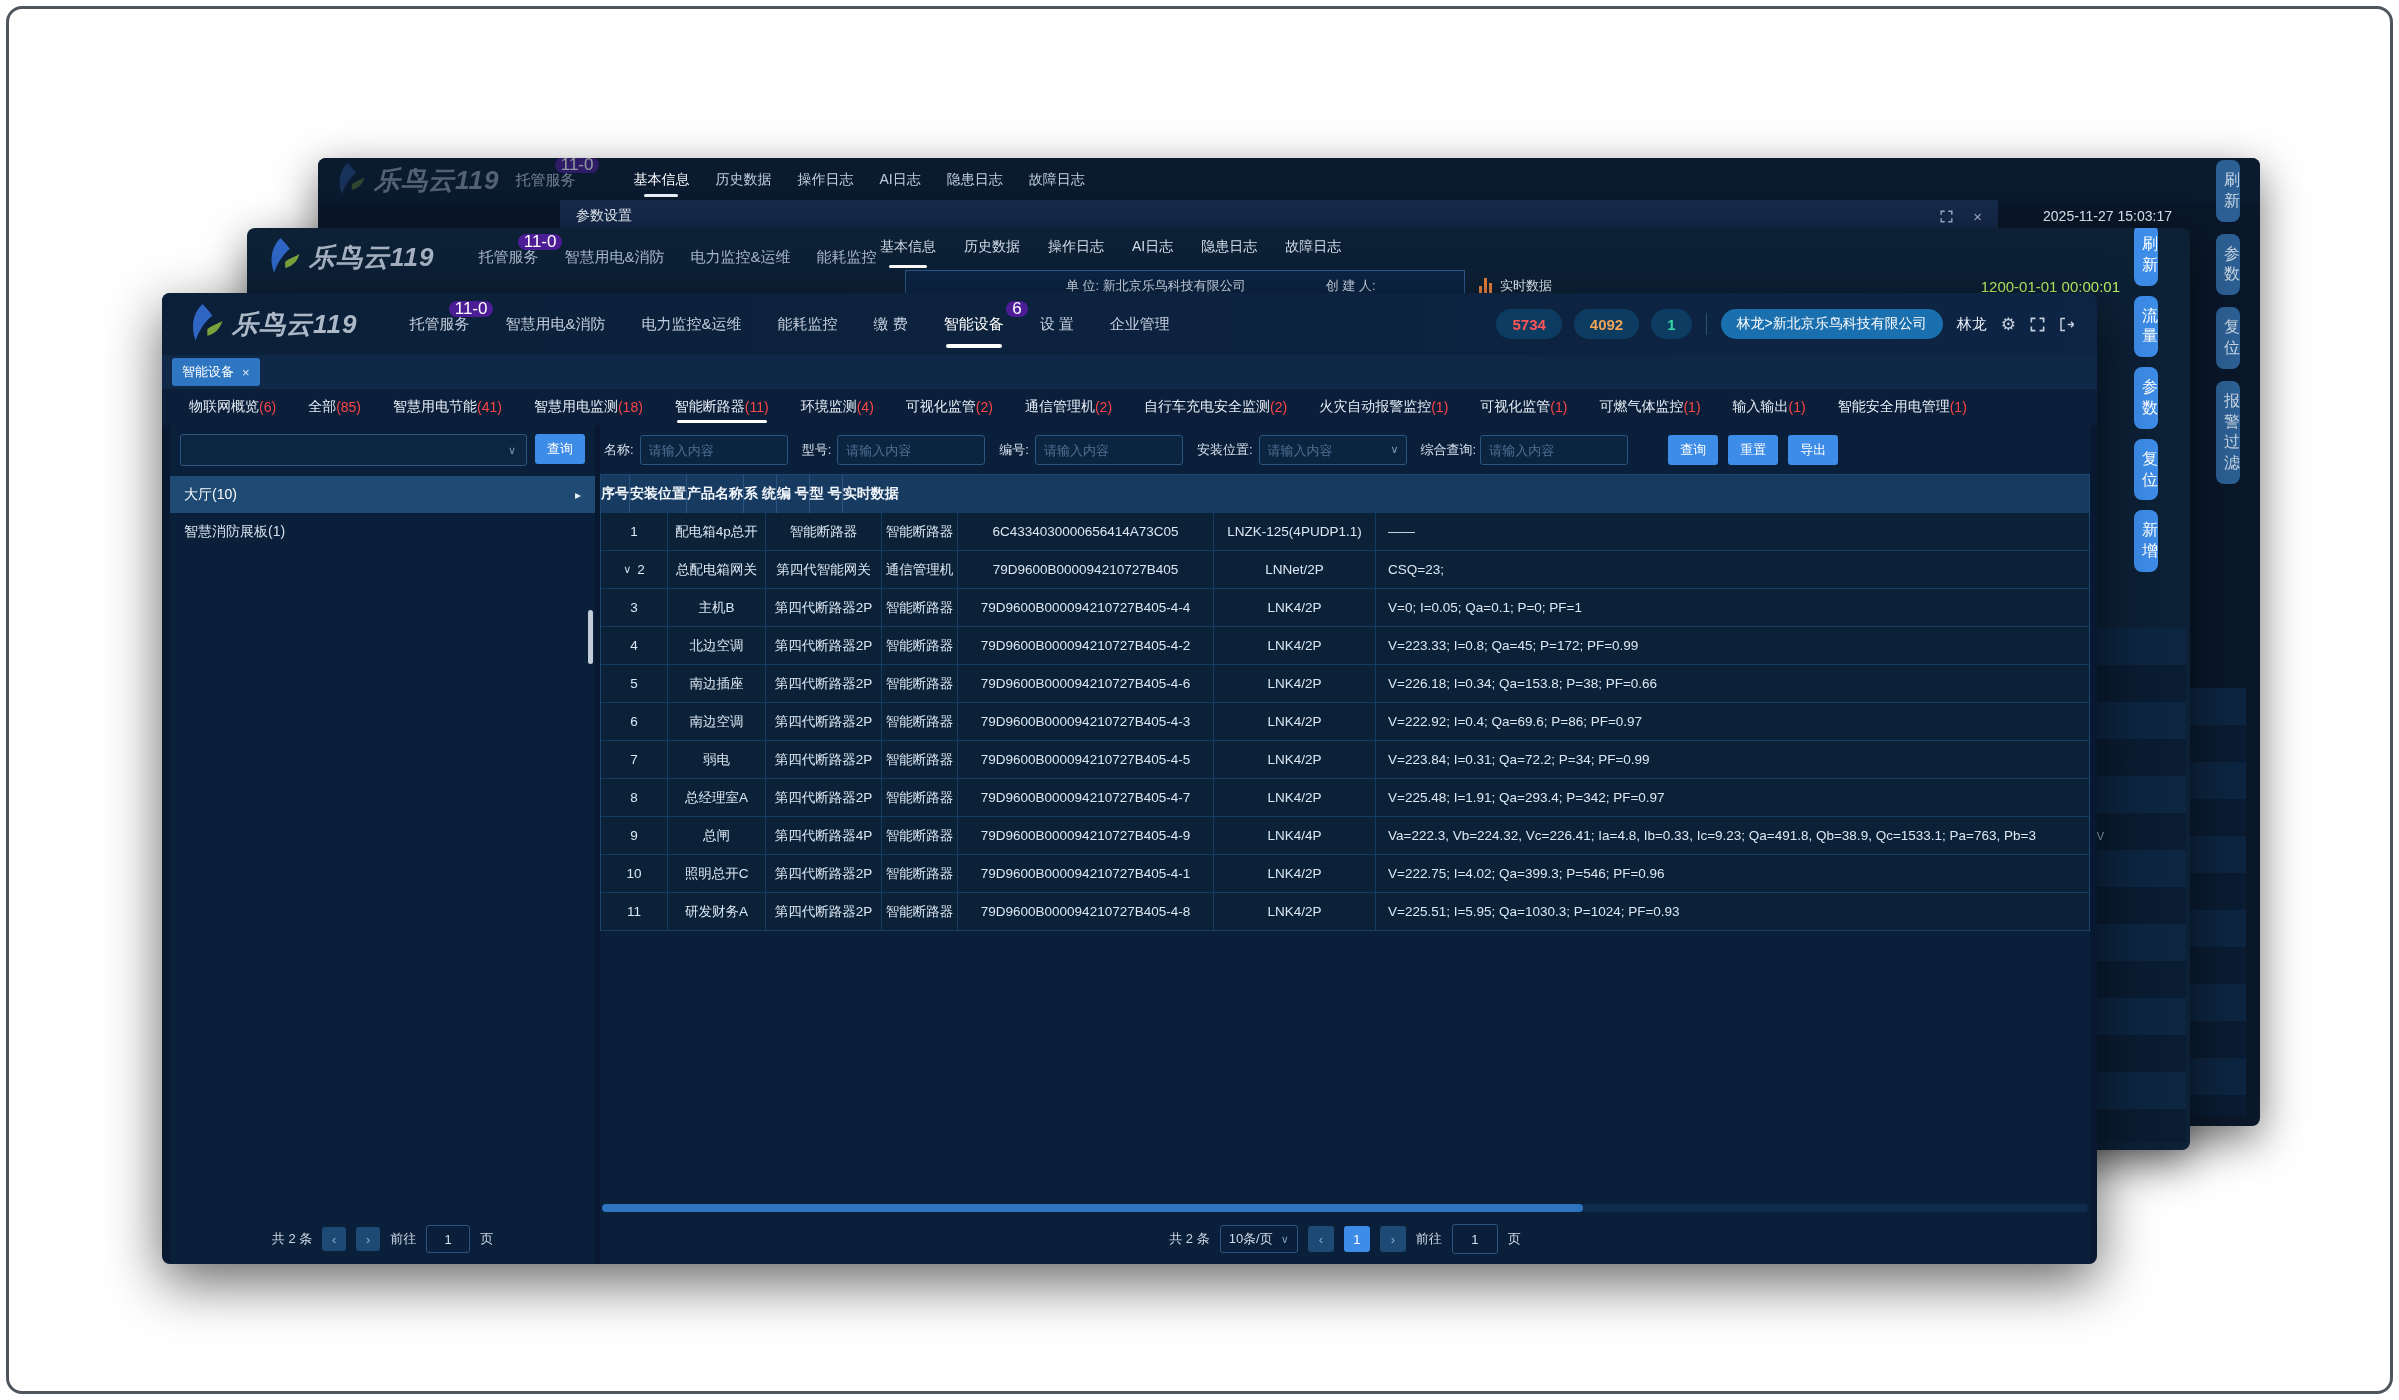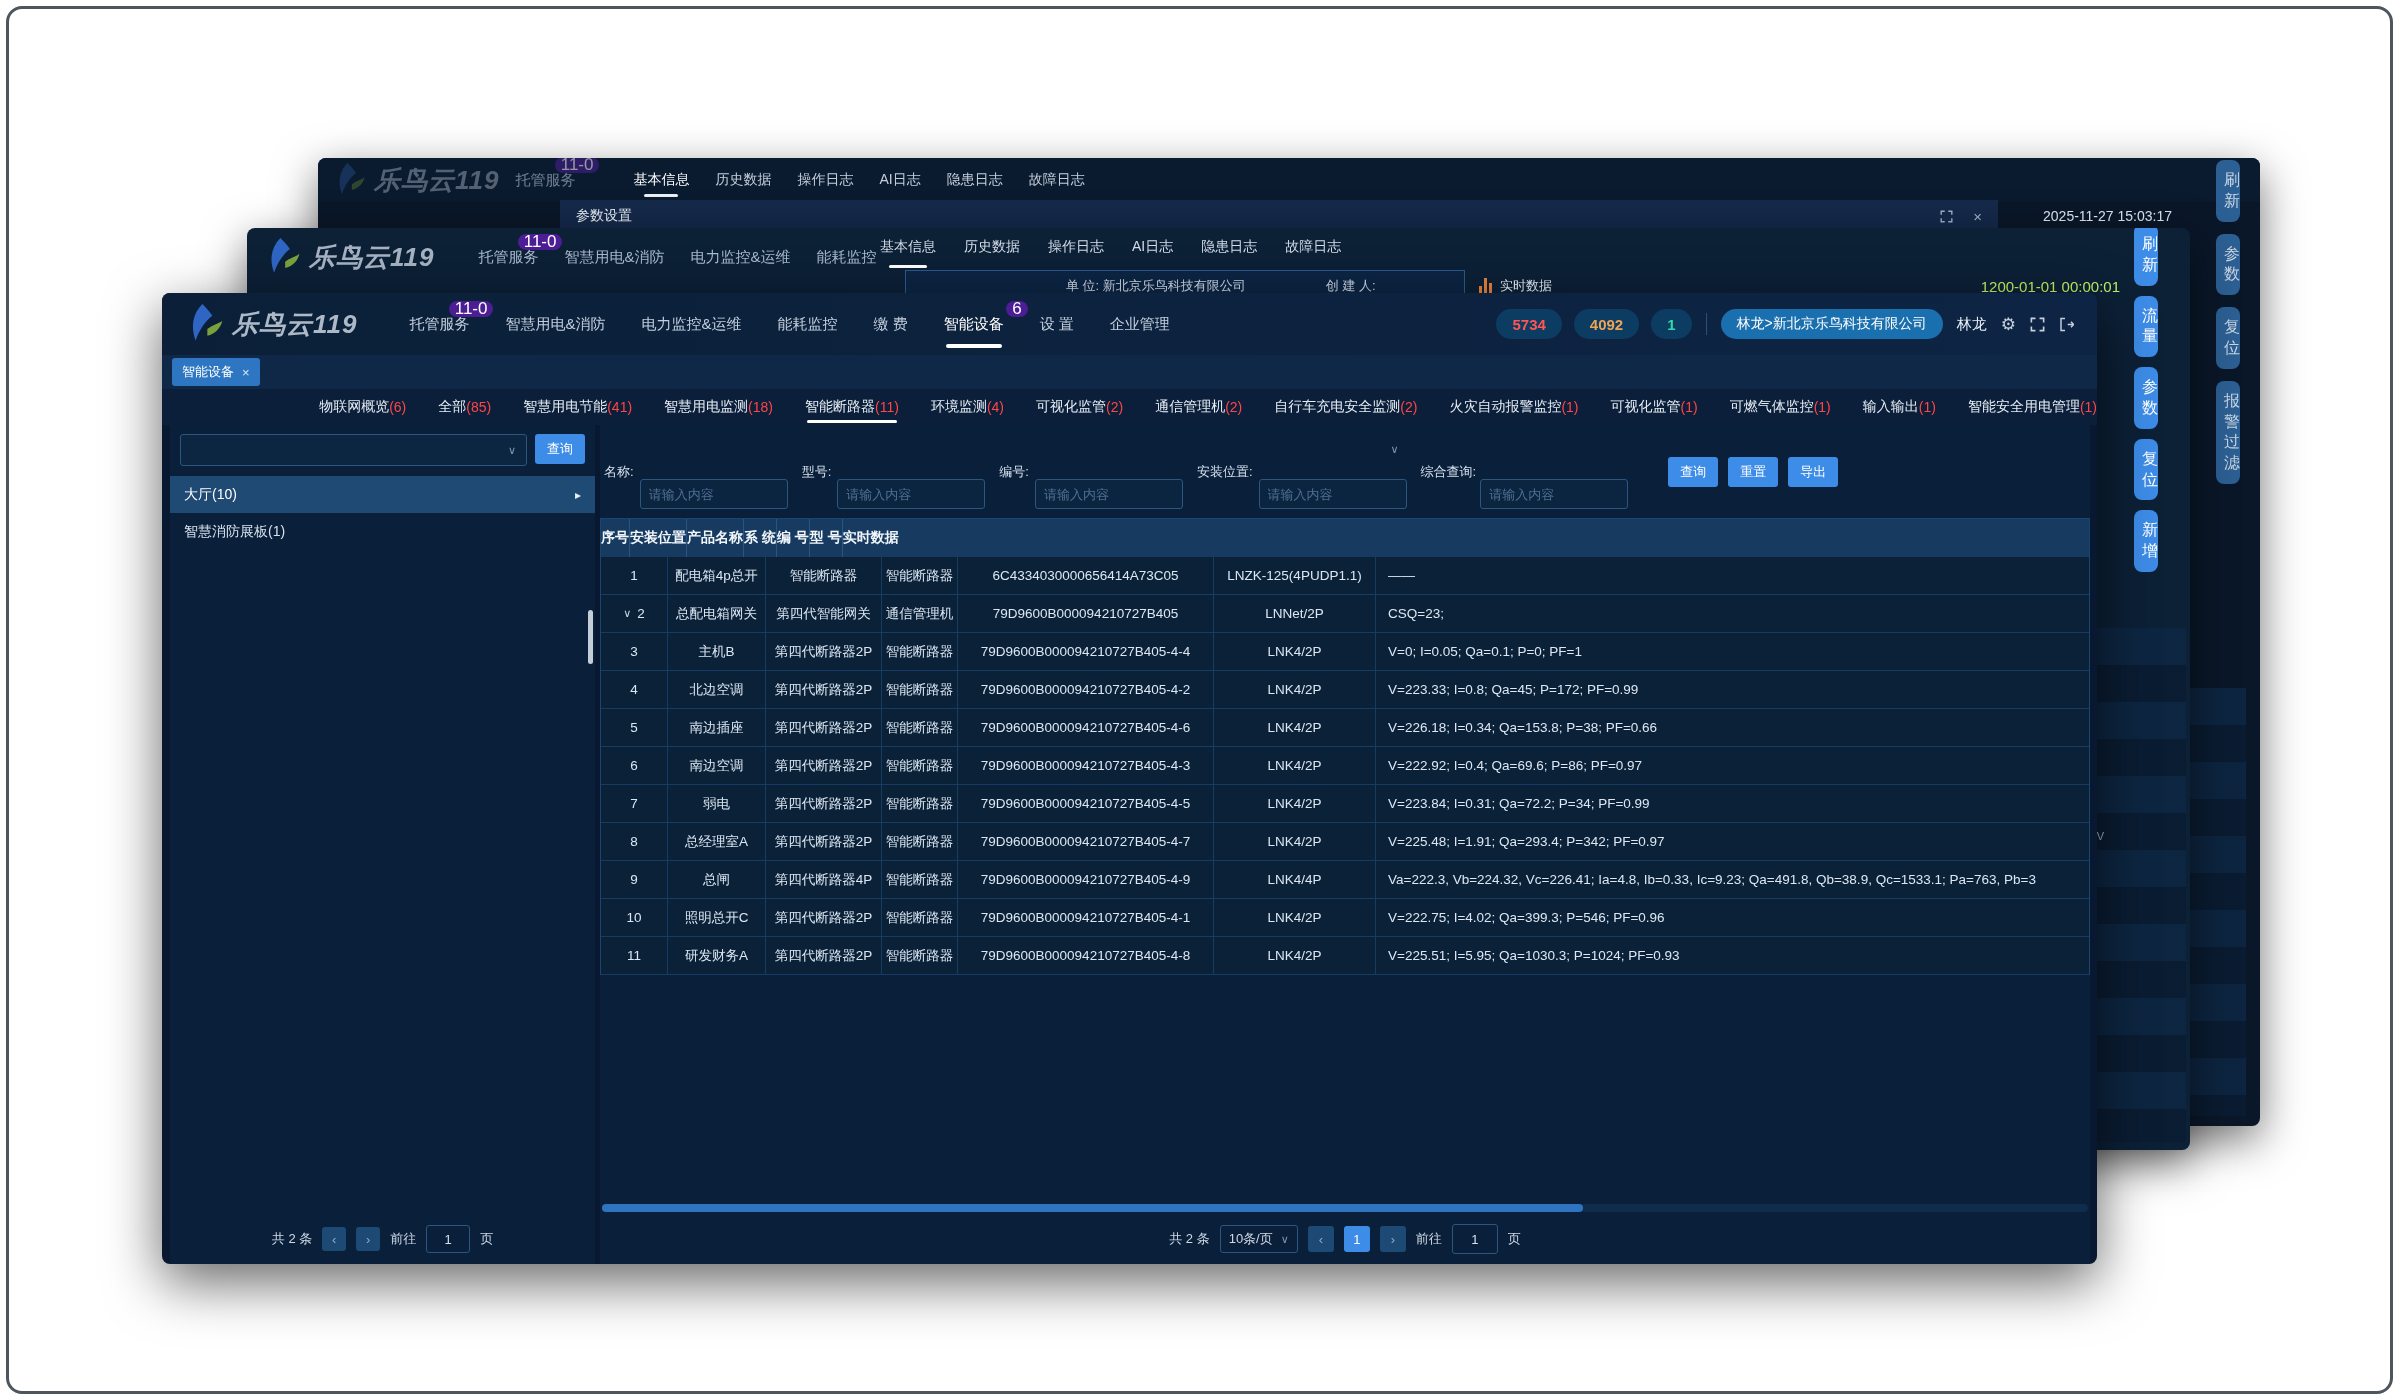--- a/index.html
+++ b/index.html
@@ -74,21 +74,21 @@
   .pill{height:30px;border-radius:15px;background:#0d3c63;display:flex;align-items:center;
         padding:0 16px;font-size:15px;font-weight:bold;}
   .pill.org{background:#1a6fae;color:#fff;font-weight:normal;font-size:14px;}
   .vsep{width:1px;height:22px;background:#2a4f78;}
   .uname{font-size:15px;color:#e8eef6;}
   .hicon{color:#c6d0de;font-size:17px;cursor:pointer;display:flex;align-items:center;}
   .fw-tabs{height:34px;background:#0f2847;display:flex;align-items:center;padding-left:10px;}
   .opentab{background:#2e76c1;color:#fff;font-size:13px;border-radius:3px;padding:5px 10px;
            display:flex;align-items:center;gap:8px;cursor:pointer;}
   .opentab .x{color:#dce8f4;font-size:13px;}
-  .fw-cats{height:36px;background:#0b1f3a;display:flex;align-items:center;gap:32px;padding-left:27px;justify-content:flex-end;}
+  .fw-cats{height:36px;background:#0b1f3a;display:flex;align-items:center;gap:32px;padding-left:27px;}
   .cat{position:relative;font-size:14px;color:#e6edf5;cursor:pointer;white-space:nowrap;height:100%;display:flex;align-items:center;}
   .cat .cnt{color:#ff4545;}
   .cat.active::after{content:'';position:absolute;left:2px;right:2px;bottom:2px;height:3px;background:#fff;border-radius:2px;}
   .fw-body{position:absolute;top:132px;bottom:0;left:0;right:0;display:flex;}
   .fw-left{width:425px;margin-left:8px;background:#0a1f3a;display:flex;flex-direction:column;}
   .fw-left-filter{display:flex;gap:8px;padding:9px 10px 8px;}
   .selbox{flex:1;height:30px;background:#0c2642;border:1px solid #2c567f;border-radius:3px;
           display:flex;align-items:center;justify-content:flex-end;padding:0 10px;cursor:pointer;}
   .tree{flex:1;position:relative;margin-top:2px;}
   .tree-thumb{position:absolute;top:2px;right:2px;width:5px;height:54px;background:#c2cdd8;border-radius:3px;}
@@ -97,21 +97,21 @@
   .trow .arrow{margin-left:auto;color:#e8eef5;font-size:12px;}
   .pgbar{height:50px;display:flex;align-items:center;justify-content:center;gap:10px;font-size:13px;color:#cfd9e6;}
   .sqbtn{width:24px;height:24px;background:#1d4a75;border:none;border-radius:3px;color:#93a9c2;
          font-size:13px;cursor:pointer;display:flex;align-items:center;justify-content:center;}
   .sqbtn.on{background:#3d8ce8;color:#fff;}
   .pg-input{width:38px;height:24px;background:transparent;border:1px solid #2c567f;border-radius:3px;
             color:#d5e0ec;text-align:center;font-size:13px;}
   .fw-rightarea{flex:1;margin:0 7px 0 5px;background:#0a1f3a;display:flex;flex-direction:column;}
   .fw-filter{display:flex;align-items:center;gap:8px;padding:10px 0 9px 4px;font-size:13px;color:#d5e0ec;flex-wrap:nowrap;}
   .f-input{width:148px;height:30px;background:#0b2541;border:1px solid #2c567f;border-radius:3px;
-           color:#d5e0ec;padding:0 8px;font-size:13px;box-sizing:border-box;margin-top:44px;}
+           color:#d5e0ec;padding:0 8px;font-size:13px;box-sizing:border-box;}
   .f-input::placeholder{color:#4f6f92;}
   .f-selwrap{position:relative;}
   .f-selwrap .caret{position:absolute;right:8px;top:8px;}
   .fbtns{display:flex;gap:10px;margin-left:26px;}
   .table{border:1px solid #1c4672;border-bottom:none;}
   .thead{display:flex;background:#173a61;height:38px;font-weight:bold;font-size:14px;color:#f0f5fa;}
   .thead .cell{display:flex;align-items:center;justify-content:center;border-right:1px solid #2a5583;box-sizing:border-box;}
   .thead .cell:last-child{border-right:none;}
   .tr{display:flex;height:37px;background:#0a2138;border-bottom:1px solid #163c64;font-size:13.5px;color:#dce7f3;cursor:pointer;}
   .tr .cell{display:flex;align-items:center;justify-content:center;border-right:1px solid #163c64;

